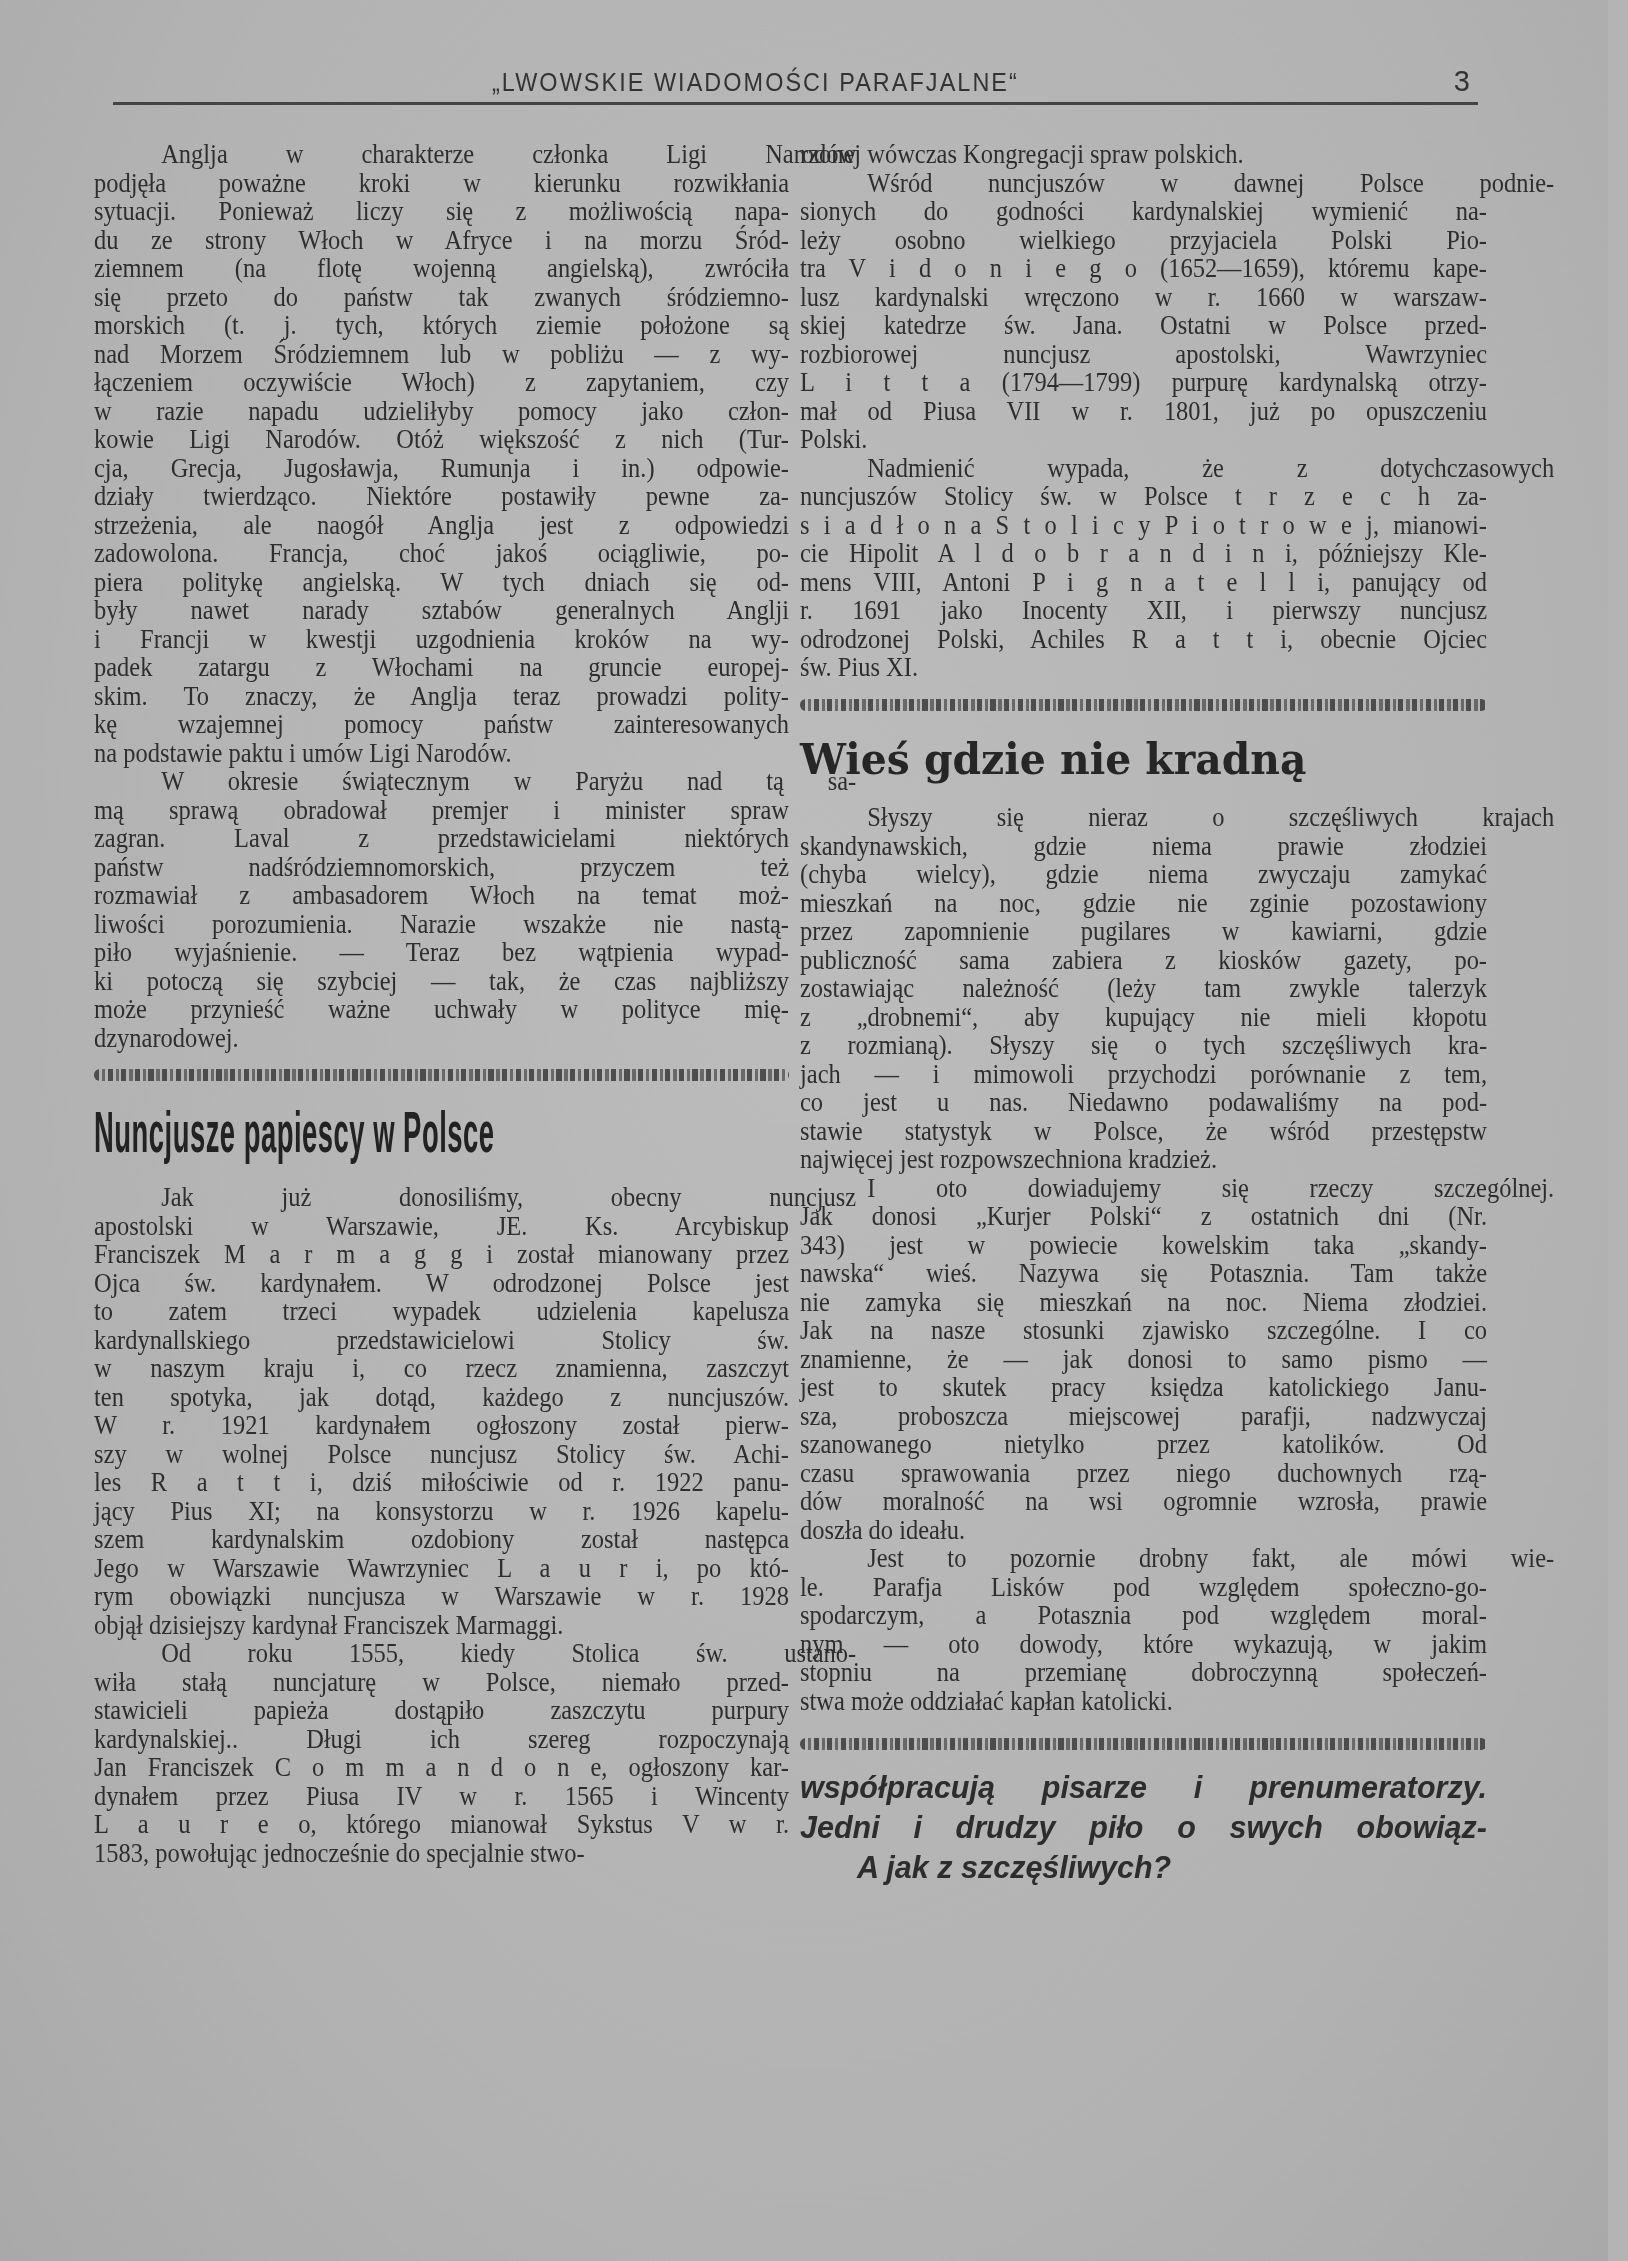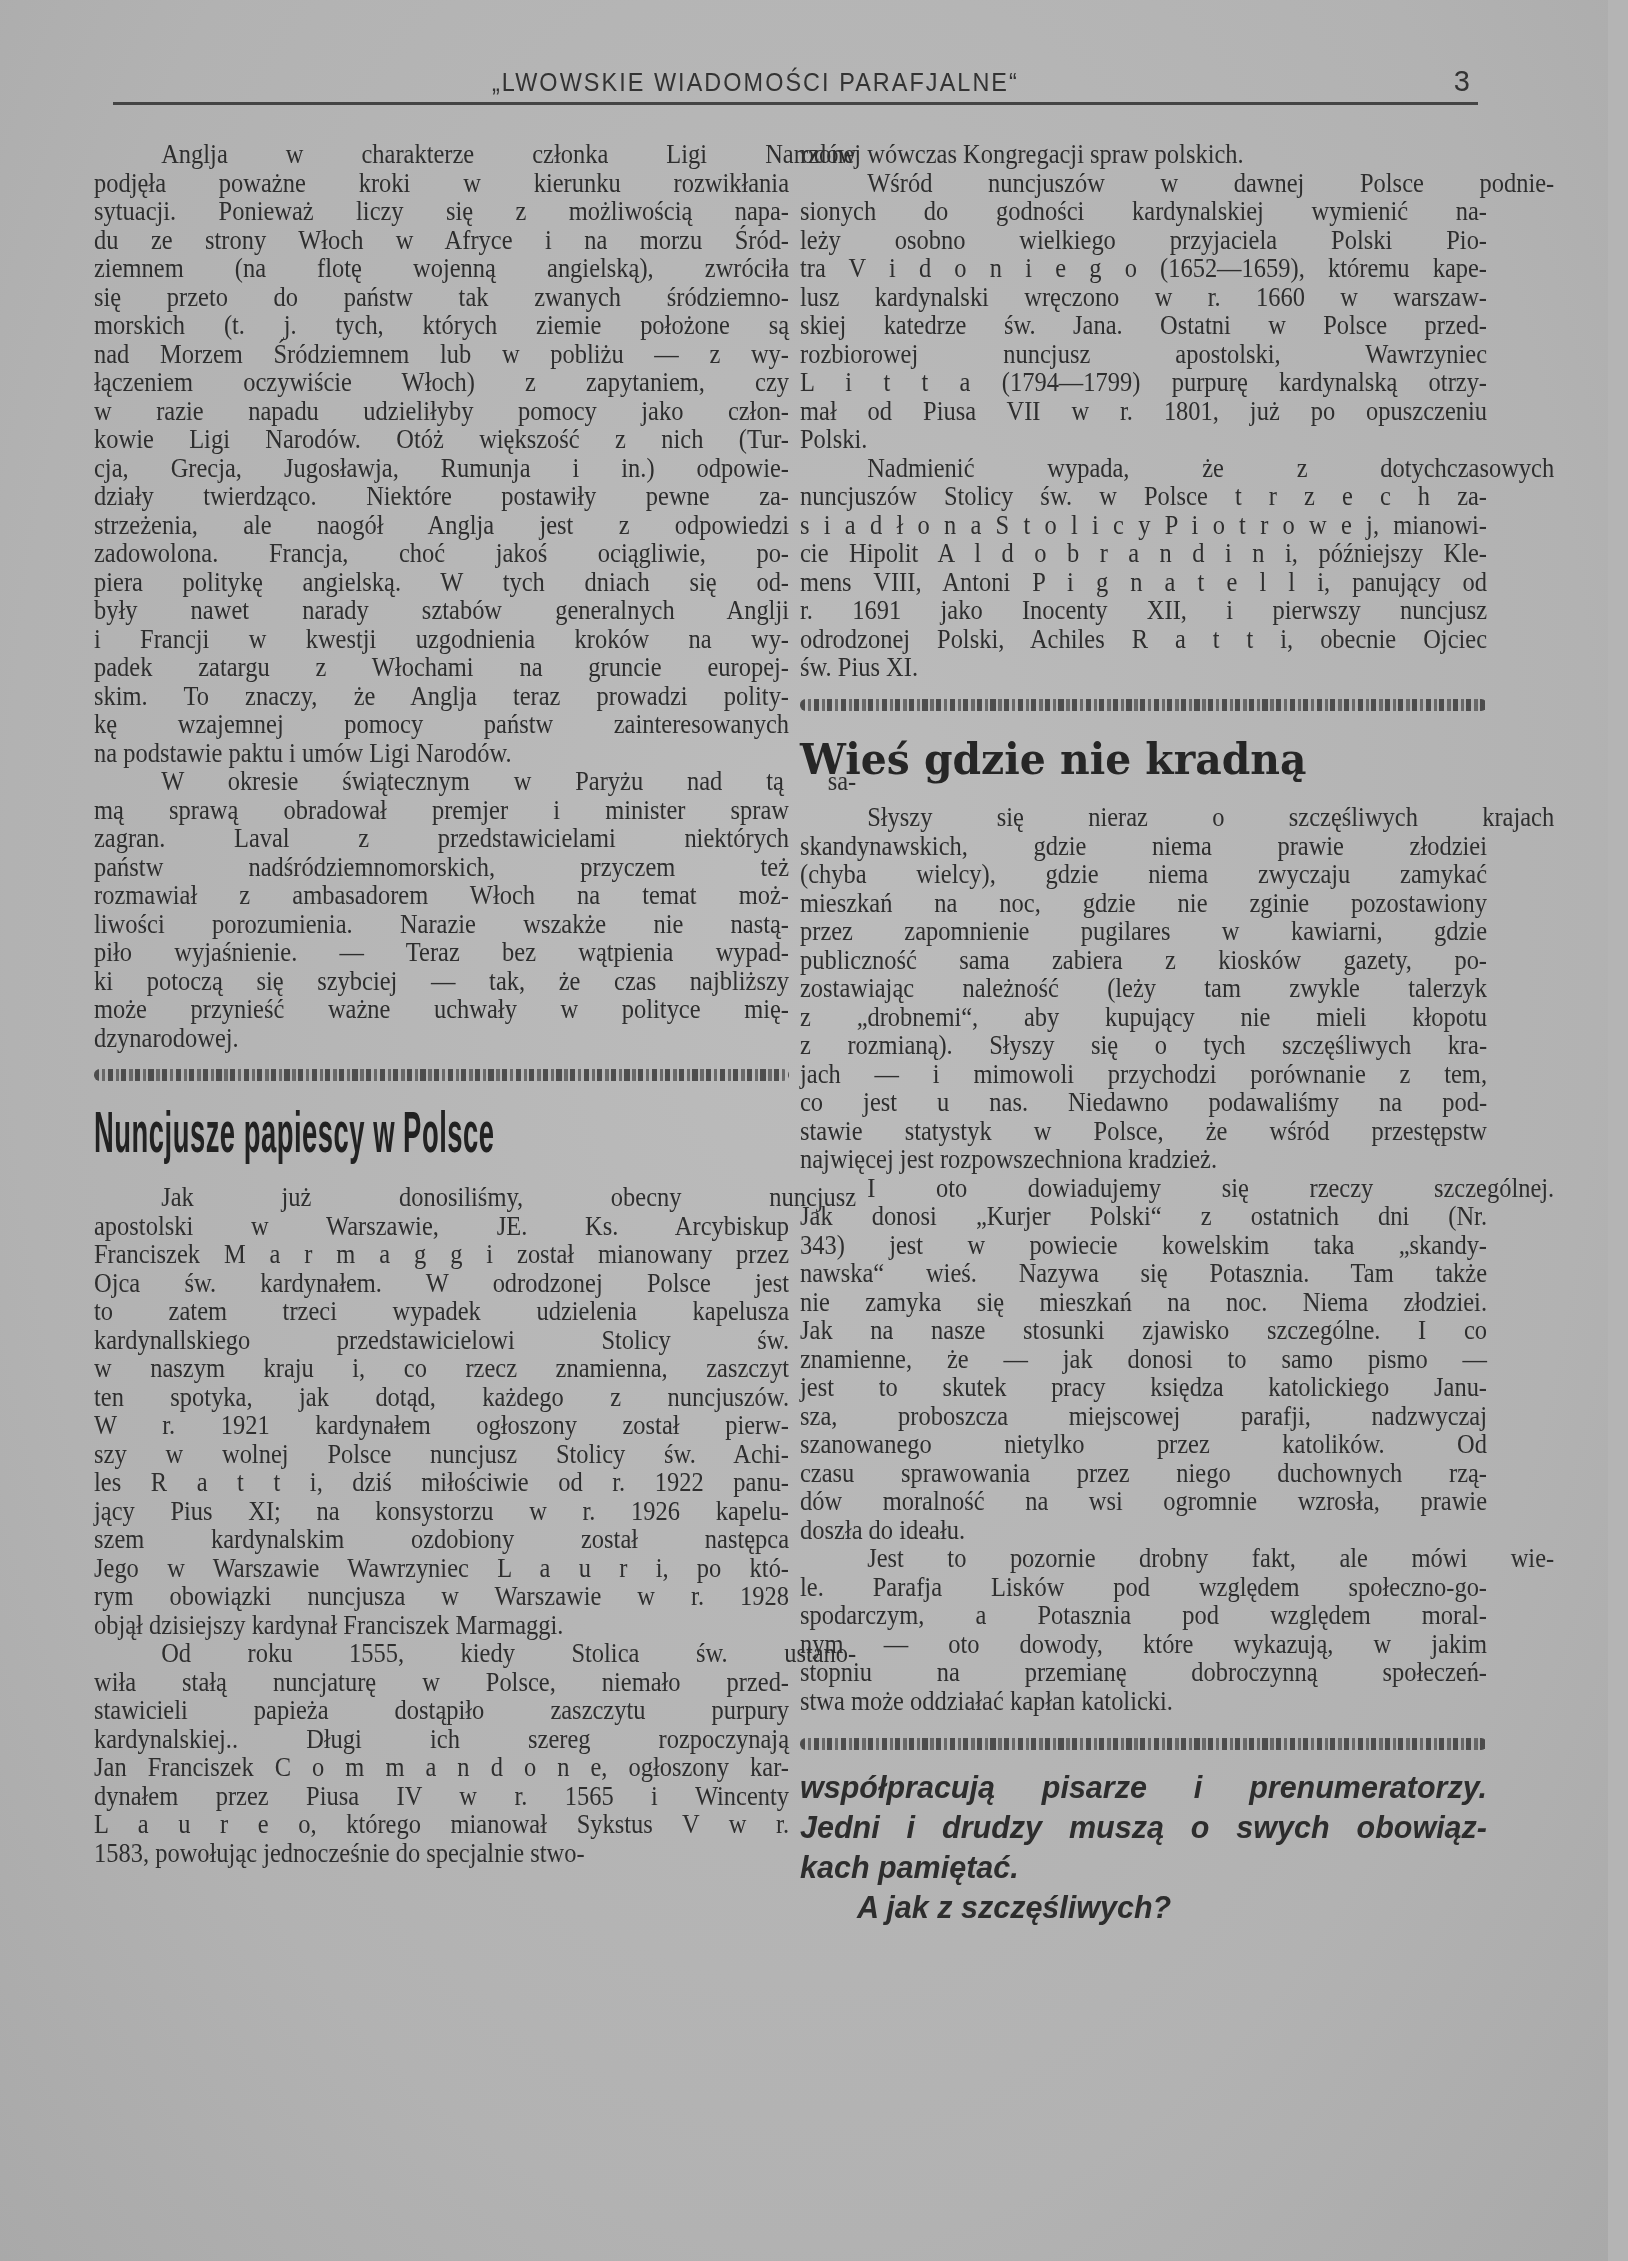--- a/index.html
+++ b/index.html
@@ -195,20 +195,19 @@
           <span class="line">le. Parafja Lisków pod względem społeczno-go-</span>
           <span class="line">spodarczym, a Potasznia pod względem moral-</span>
           <span class="line">nym — oto dowody, które wykazują, w jakim</span>
           <span class="line">stopniu na przemianę dobroczynną społeczeń-</span>
           <span class="line last">stwa może oddziałać kapłan katolicki.</span>
         </div>
       </div>
     <div class="divider" style="margin-top:22.6px"></div>
     <div id="appeal" class="italic-box">
         <span class="line">współpracują pisarze i prenumeratorzy.</span>
-        <span class="line">Jedni i drudzy muszą o swych obowiąz-</span>
-        <span class="line last">kach pamiętać.</span>
+        <span class="line">Jedni i drudzy piło o swych obowiąz-</span>
         <span class="line indent last">A jak z szczęśliwych?</span>
       </div>
   </div>
 
 </div>
 
 
 </body></html>

